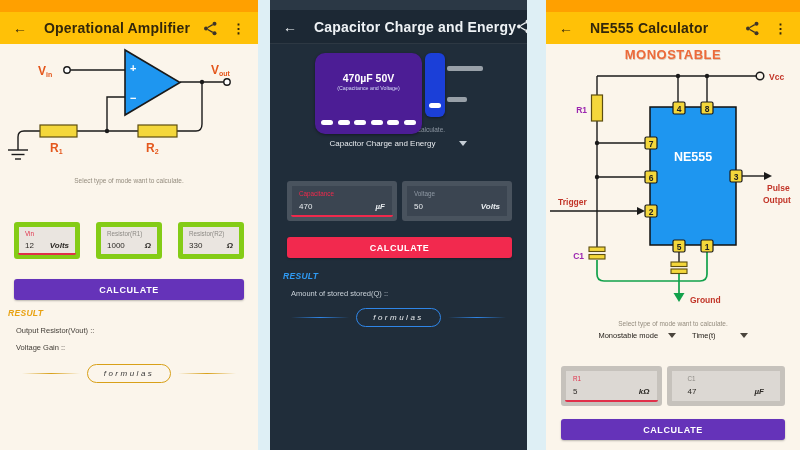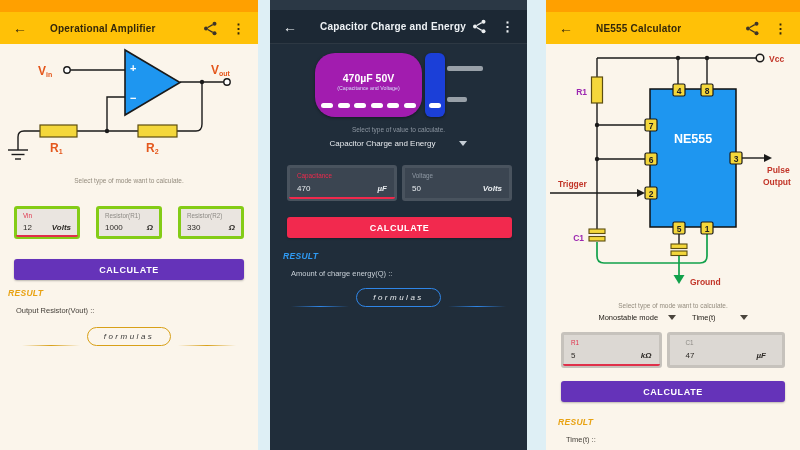--- a/index.html
+++ b/index.html
@@ -13,35 +13,35 @@
   #panel-ne555{left:546px;width:254px;}
 
   
   .statusbar{width:100%;}
   .statusbar.amber{height:12px;background:#FFA000;}
   .statusbar.slate{height:10px;background:#2B3845;}
   .appbar{display:flex;align-items:center;padding:0 13px;}
   .appbar.amber{height:32px;background:#FFC107;color:#33270B;}
   .appbar.navy{height:34px;background:#1C2834;color:#EEF2F5;border-bottom:1px solid rgba(255,255,255,0.08);}
   .back{font-size:14px;font-weight:bold;cursor:pointer;line-height:1;}
-  .title{margin-left:23px;font-size:10px;font-weight:bold;letter-spacing:0.2px;white-space:nowrap;}
+  .title{margin-left:17px;font-size:14px;font-weight:bold;letter-spacing:0.2px;white-space:nowrap;}
   .share{margin-left:auto;display:flex;align-items:center;cursor:pointer;}
   .kebab{margin-left:14px;font-size:13px;font-weight:bold;cursor:pointer;line-height:1;}
 
   
   .hint{text-align:center;font-size:6.5px;color:#948C7E;}
   .panel.dark .hint{color:#8B95A0;}
   .dd-row{display:flex;justify-content:center;align-items:center;gap:16px;}
   .dd{display:flex;align-items:center;gap:10px;font-size:7.5px;color:#26221C;cursor:pointer;}
   .panel.dark .dd{color:#E6EAEE;}
   .caret{width:0;height:0;border-left:4px solid transparent;border-right:4px solid transparent;border-top:5px solid #4A443C;}
   .panel.dark .caret{border-top-color:#C6CED6;}
 
   .inputs-row{display:flex;gap:16px;margin:0 14px;}
-  .field{flex:1;position:relative;background:#EAE5E0;border:3px solid #84cc16;border-radius:3px;padding:3px 6px 4px;}
+  .field{flex:1;position:relative;background:#EAE5E0;border:5px solid #84cc16;border-radius:3px;padding:3px 6px 4px;margin-top:16px;}
   .field .flabel{font-size:6.3px;color:#8D8A85;}
   .field .fvalrow{display:flex;justify-content:space-between;align-items:baseline;margin-top:4px;font-size:8px;color:#2E2B27;}
   .field .funit{font-weight:bold;font-style:italic;}
   .field.active .flabel{color:#E0304A;}
   .field.active::after{content:'';position:absolute;left:-1px;right:-1px;bottom:-1px;height:2.5px;background:#E0304A;border-radius:0 0 2px 2px;}
   .panel.dark .field{background:#3B4551;border-color:#49535E;}
   .panel.dark .field .flabel{color:#8E98A3;}
   .panel.dark .field .fvalrow{color:#E8ECEF;}
   .panel.dark .field.active .flabel{color:#F0294C;}
   .panel.dark .field.active::after{background:#F0294C;}
@@ -49,29 +49,29 @@
   .calc{display:block;width:calc(100% - 28px);margin:0 14px;height:21px;border:none;border-radius:3px;color:#fff;font-weight:bold;font-size:9px;letter-spacing:0.6px;cursor:pointer;box-shadow:0 1px 2px rgba(0,0,0,0.25);}
   .calc.purple{background:#6533B9;}
   .calc.pink{background:#F2294E;}
 
   .result-title{font-size:8.5px;font-weight:bold;font-style:italic;letter-spacing:0.3px;}
   .result-title.gold{color:#E8A212;margin-left:8px;}
   .result-title.blue{color:#2F9BF4;margin-left:13px;}
   .result-line{font-size:7.5px;color:#45403A;margin:8px 0 0 16px;}
   .panel.dark .result-line{color:#C9D1D8;margin-left:21px;}
 
-  .formulas-row{display:flex;align-items:flex-end;justify-content:center;gap:7px;}
+  .formulas-row{display:flex;align-items:center;justify-content:center;gap:7px;}
   .fline{height:1px;width:58px;background:linear-gradient(90deg,rgba(216,160,24,0),#D8A018,rgba(216,160,24,0));}
   .panel.dark .fline{background:linear-gradient(90deg,rgba(47,134,232,0),#2F86E8,rgba(47,134,232,0));}
   .formulas{background:transparent;border:1.4px solid #D8A018;border-radius:13px;padding:4px 16px;font-style:italic;font-size:8px;letter-spacing:2.5px;color:#3A3A3A;cursor:pointer;}
   .panel.dark .formulas{border-color:#2F86E8;color:#E8ECEF;}
 
   
   .cap-wrap{position:relative;height:64px;margin-top:9px;}
-  .cap-body{position:absolute;left:45px;top:0;width:107px;height:64px;background:#a21caf;border-radius:20px;box-shadow:0 1px 3px rgba(0,0,0,0.4);}
+  .cap-body{position:absolute;left:45px;top:0;width:107px;height:81px;background:#4c1d95;border-radius:10px;box-shadow:0 1px 3px rgba(0,0,0,0.4);}
   .cap-end{position:absolute;left:155px;top:0;width:20px;height:64px;background:#1B3FD8;border-radius:6px;box-shadow:0 1px 3px rgba(0,0,0,0.4);}
   .cap-line1{text-align:center;margin-top:19px;font-size:10.5px;font-weight:bold;color:#FFFFFF;}
   .cap-line2{text-align:center;margin-top:1px;font-size:5.3px;color:#D7DEF8;}
   .cap-dashes{position:absolute;left:6px;right:6px;bottom:9px;display:flex;justify-content:space-between;}
   .cap-dash{width:12px;height:5.5px;background:#fff;border-radius:2.5px;}
   .cap-end .cap-dash{position:absolute;left:4px;bottom:9px;}
   .cap-lead{position:absolute;background:#98A0A8;border-radius:2px;height:5px;}
   .lead1{left:177px;top:13px;width:36px;}
   .lead2{left:177px;top:44px;width:20px;}
 
@@ -164,20 +164,21 @@
         <div class="fvalrow">
             <span>330</span>
             <span class="funit">Ω</span>
           </div>
       </div>
     </div>
 
     <button class="calc purple mt20">CALCULATE</button>
     <div class="result-title gold mt8">RESULT</div>
     <div class="result-line">Output Resistor(Vout) ::</div>
+    <div class="result-line">Voltage Gain ::</div>
     <div class="formulas-row mt12">
       <span class="fline"></span>
       <button class="formulas">formulas</button>
       <span class="fline"></span>
     </div>
   </section>
 
   <section class="panel dark" id="panel-cap">
     <div class="statusbar slate"></div>
     <header class="appbar navy">
@@ -236,21 +237,21 @@
         <div class="flabel">Voltage</div>
         <div class="fvalrow" style="margin-top:5px;justify-content:space-between;">
             <span>50</span>
             <span class="funit">Volts</span>
           </div>
       </div>
     </div>
 
     <button class="calc pink mt16" style="width:calc(100% - 32px);margin:16px 15px 0 17px;">CALCULATE</button>
     <div class="result-title blue mt13">RESULT</div>
-    <div class="result-line">Amount of charge energy(Q) ::</div>
+    <div class="result-line">Amount of stored stored(Q) ::</div>
     <div class="formulas-row mt10">
       <span class="fline"></span>
       <button class="formulas">formulas</button>
       <span class="fline"></span>
     </div>
   </section>
 
   <section class="panel light" id="panel-ne555">
     <div class="statusbar amber"></div>
     <header class="appbar amber">
@@ -262,20 +263,21 @@
               <circle cx="13.8" cy="3.4" r="2.4"></circle>
               <circle cx="3.6" cy="9" r="2.4"></circle>
               <circle cx="13.8" cy="14.6" r="2.4"></circle>
             </g>
             <path d="M5.7 10.2 L11.7 13.6 M11.7 4.4 L5.7 7.8" stroke="#3E3428" stroke-width="1.7" fill="none"></path>
           </svg>
       </span>
       <span class="kebab">⋮</span>
     </header>
 
+    <div class="mono-title">MONOSTABLE</div>
 
     <svg width="254" height="250" viewBox="0 0 254 250">
       <g stroke="#1A1A1A" stroke-width="1.4" fill="none">
         <line x1="51" y1="14" x2="210" y2="14"></line>
         <line x1="132" y1="14" x2="132" y2="40"></line>
         <line x1="161" y1="14" x2="161" y2="40"></line>
         <line x1="51" y1="14" x2="51" y2="33"></line>
         <line x1="51" y1="59" x2="51" y2="185"></line>
         <line x1="51" y1="81" x2="99" y2="81"></line>
         <line x1="51" y1="115" x2="99" y2="115"></line>

